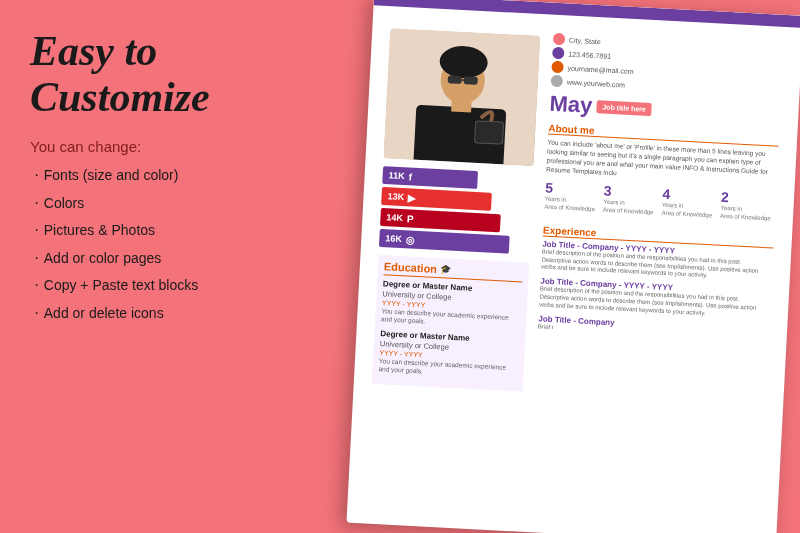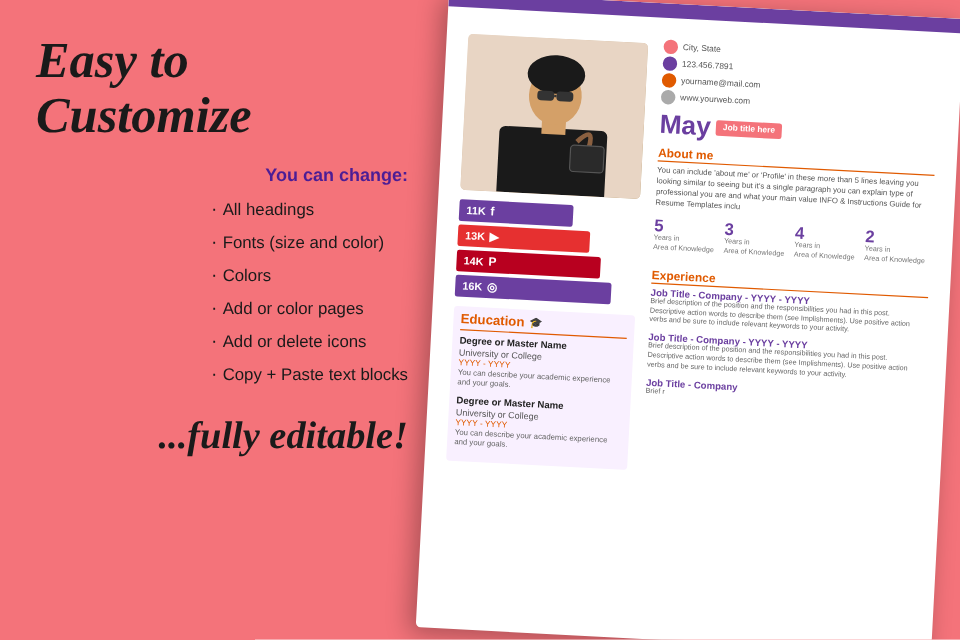--- a/index.html
+++ b/index.html
@@ -16,42 +16,41 @@
     .left-panel {
       position: absolute;
       left: 0;
       top: 0;
       width: 370px;
       height: 533px;
       padding: 28px 30px;
       display: flex;
       flex-direction: column;
       justify-content: flex-start;
-      align-items: flex-end;
     }
 
     .main-title {
       font-family: 'Georgia', cursive;
       font-size: 42px;
       font-weight: bold;
       font-style: italic;
       color: #1a1a1a;
       line-height: 1.1;
       margin-bottom: 18px;
       font-family: 'Times New Roman', serif;
     }
 
     .main-title span {
       font-style: italic;
     }
 
     .you-can-change {
       font-size: 15px;
-      font-weight: bold;
-      color: #4c1d95;
+      font-weight: normal;
+      color: #7f1d1d;
       margin-bottom: 6px;
     }
 
     .bullet-list {
       list-style: none;
       padding: 0;
     }
 
     .bullet-list li {
       font-size: 14px;
@@ -326,29 +325,28 @@
 <body>
 
 <div class="left-panel">
   <h1 class="main-title title-cursive">
     <span>Easy to</span> <span>Customize</span>
   </h1>
 
   <p class="you-can-change">You can change:</p>
 
   <ul class="bullet-list">
-    <li>All headings</li>
     <li>Fonts (size and color)</li>
     <li>Colors</li>
+    <li>Pictures &amp; Photos</li>
     <li>Add or color pages</li>
+    <li>Copy + Paste text blocks</li>
     <li>Add or delete icons</li>
-    <li>Copy + Paste text blocks</li>
   </ul>
 
-  <div class="fully-editable">...fully editable!</div>
 </div>
 
 <div class="right-panel">
   <div class="resume-card">
     <div class="resume-top-bar"></div>
 
     <div class="resume-content">
 
       <div class="resume-left">
 

